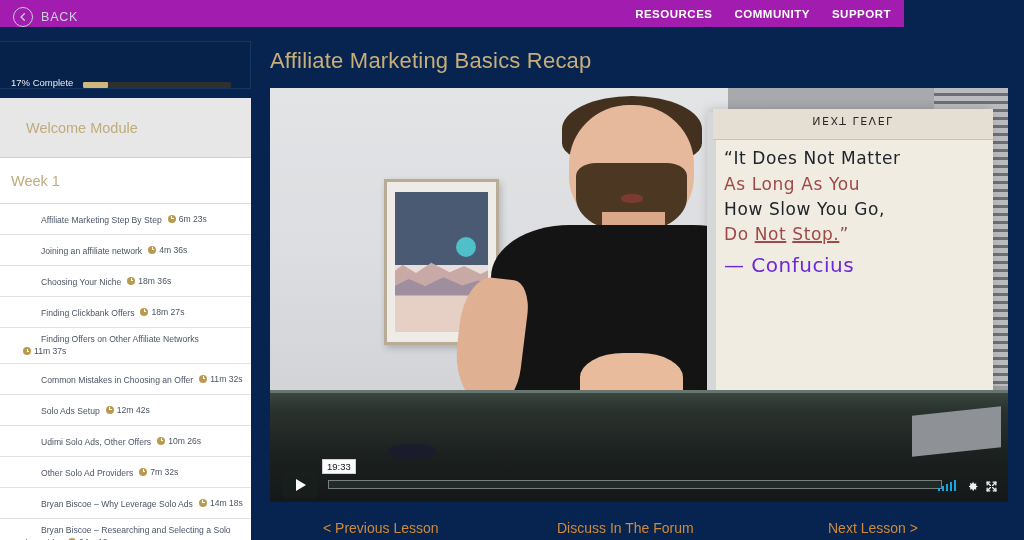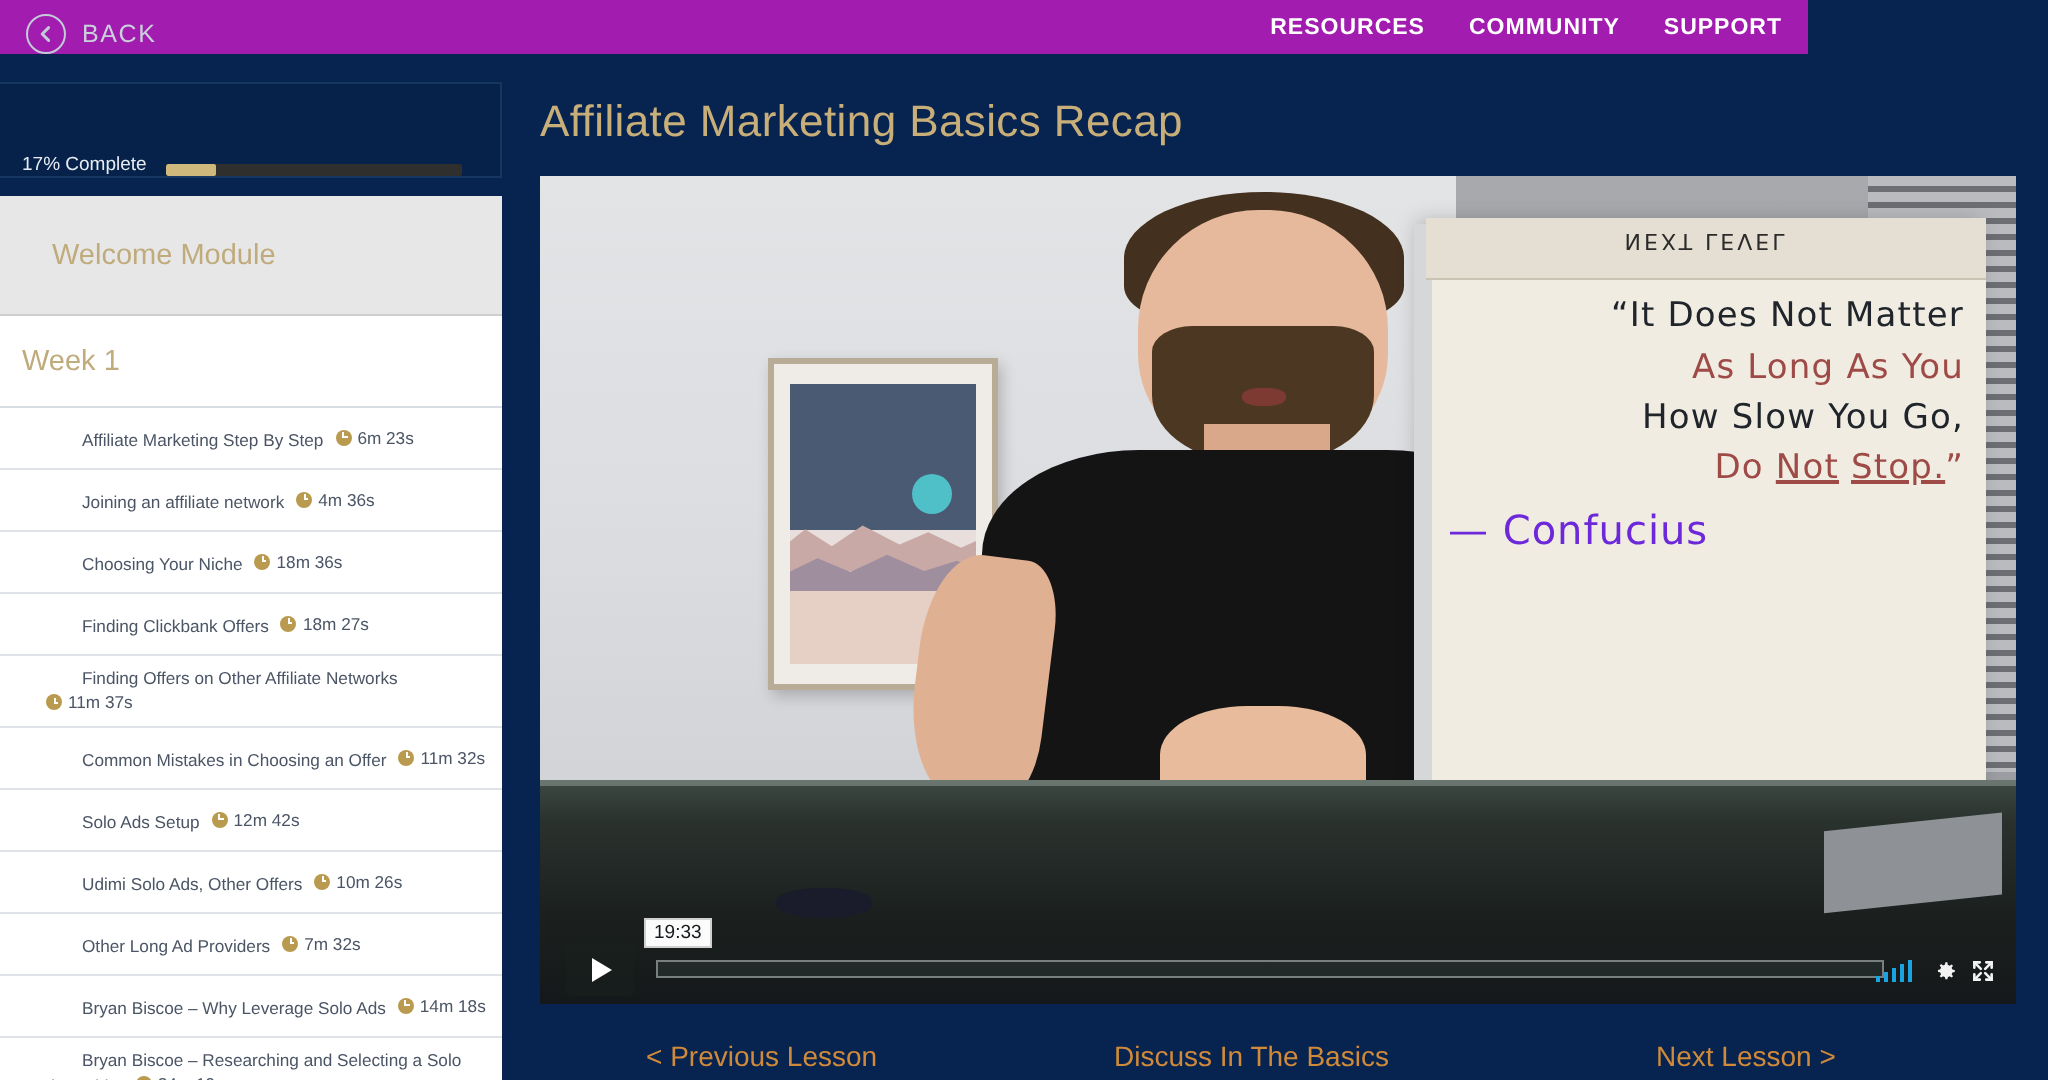--- a/index.html
+++ b/index.html
@@ -295,21 +295,20 @@
     transform: scaleY(-1);
   }
   .fc-quote {
     position: absolute; left: 4%; top: 11%; width: 92%;
     font-family: "DejaVu Sans", sans-serif;
     line-height: 1.48;
   }
   .fc-l {
     display: block; font-size: 17px; letter-spacing: 0.6px;
     white-space: nowrap;
-    text-align: right;
   }
   .fc-dark { color: #20252b; }
   .fc-red  { color: #9e4a46; }
   .fc-sig {
     display: block; margin-top: 4px;
     font-size: 20px; color: #6d28d9; letter-spacing: 0.5px;
   }
   .u-line { text-decoration: underline; text-decoration-thickness: 2px; }
   .fc-rail {
     position: absolute; left: -2%; top: 1%; width: 3%; height: 96%;
@@ -457,21 +456,21 @@
               <span>12m 42s</span>
             </span></span>
         </div>
         <div class="lesson">
           <span class="lesson-inner"><span class="lesson-title">Udimi Solo Ads, Other Offers</span><span class="dur">
               <span class="clock-ico"></span>
               <span>10m 26s</span>
             </span></span>
         </div>
         <div class="lesson">
-          <span class="lesson-inner"><span class="lesson-title">Other Long Ad Providers</span><span class="dur">
+          <span class="lesson-inner"><span class="lesson-title">Other Solo Ad Providers</span><span class="dur">
               <span class="clock-ico"></span>
               <span>7m 32s</span>
             </span></span>
         </div>
         <div class="lesson">
           <span class="lesson-inner"><span class="lesson-title">Bryan Biscoe – Why Leverage Solo Ads</span><span class="dur">
               <span class="clock-ico"></span>
               <span>14m 18s</span>
             </span></span>
         </div>
@@ -563,17 +562,17 @@
             <path d="M20 4l-6 6"></path>
           <path d="M4 20l6-6"></path>
             <path d="M20 20l-6-6"></path>
         </svg>
       </div>
     </div>
   </div>
 
   <div class="footer-nav">
     <a class="fn-prev">&lt; Previous Lesson</a>
-    <a class="fn-mid">Discuss In The Basics</a>
+    <a class="fn-mid">Discuss In The Forum</a>
     <a class="fn-next">Next Lesson &gt;</a>
   </div>
 
 </div>
 
 </body></html>

